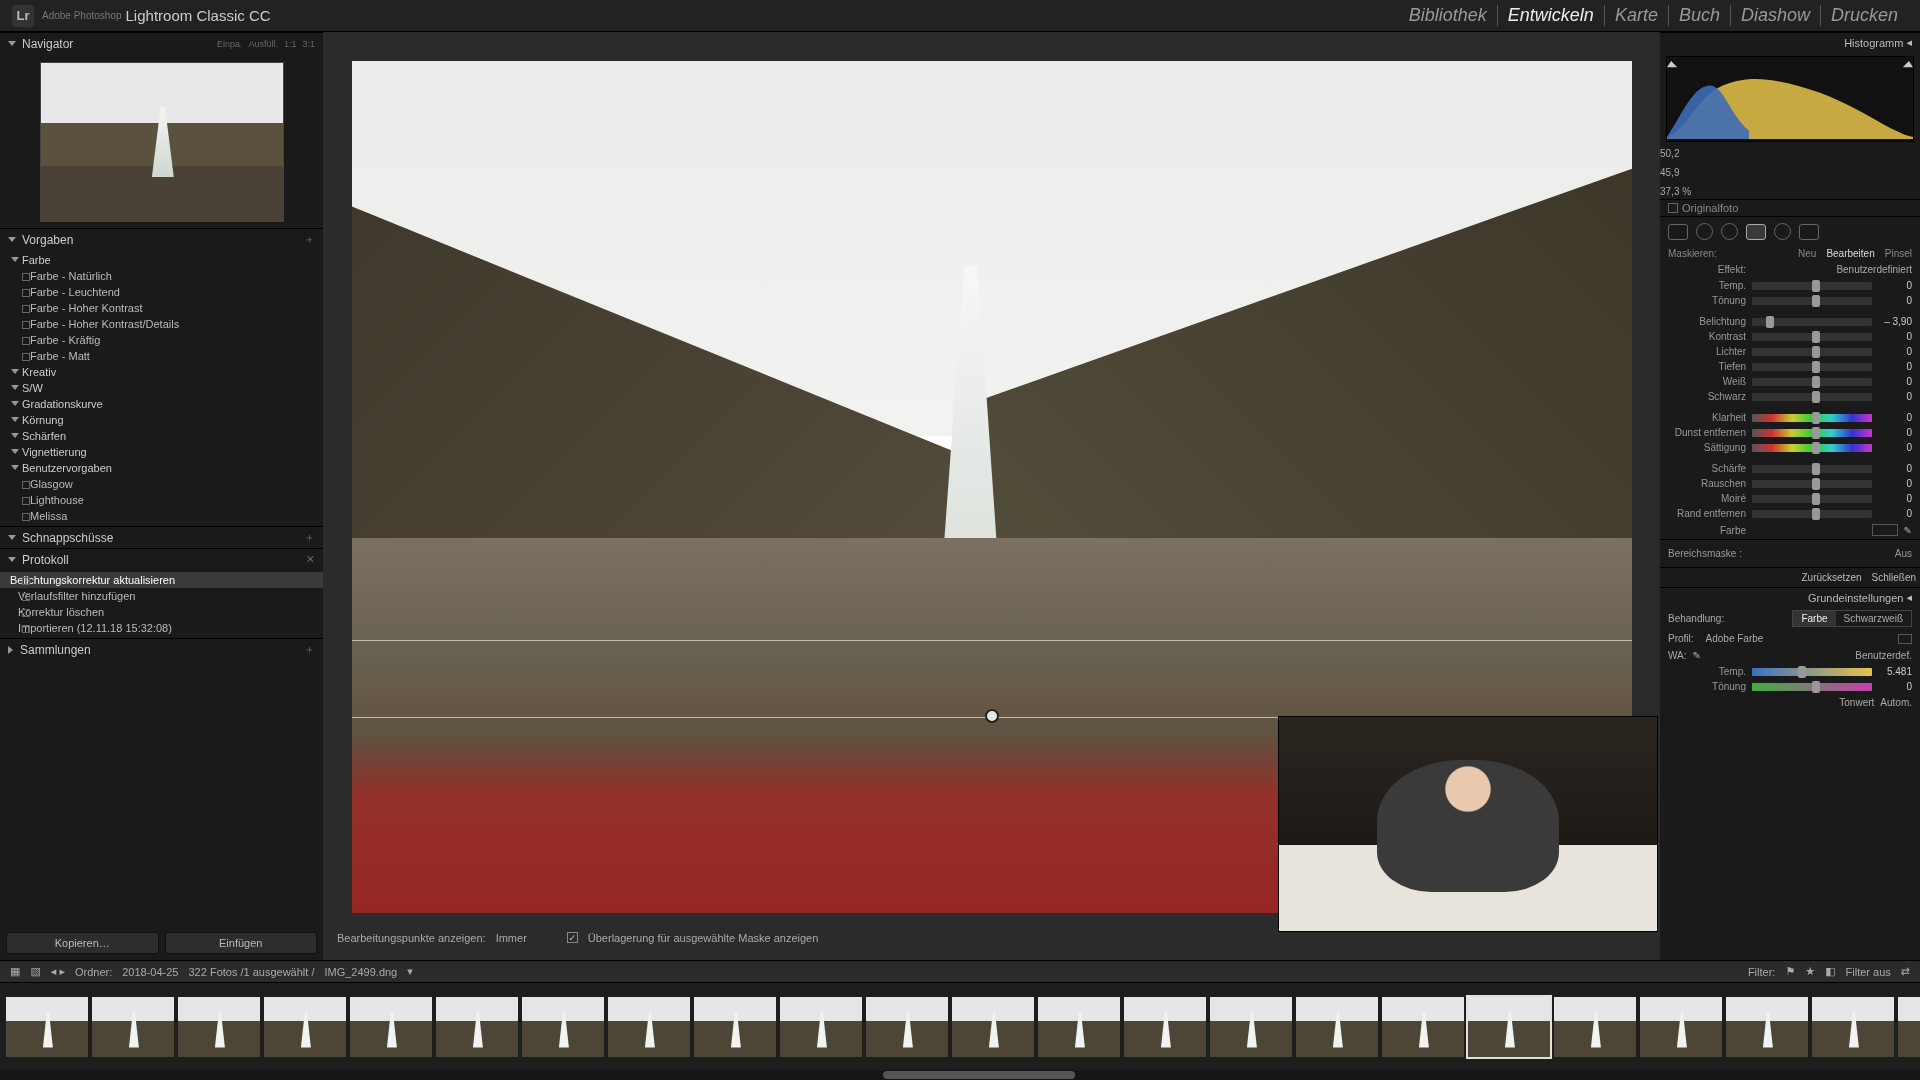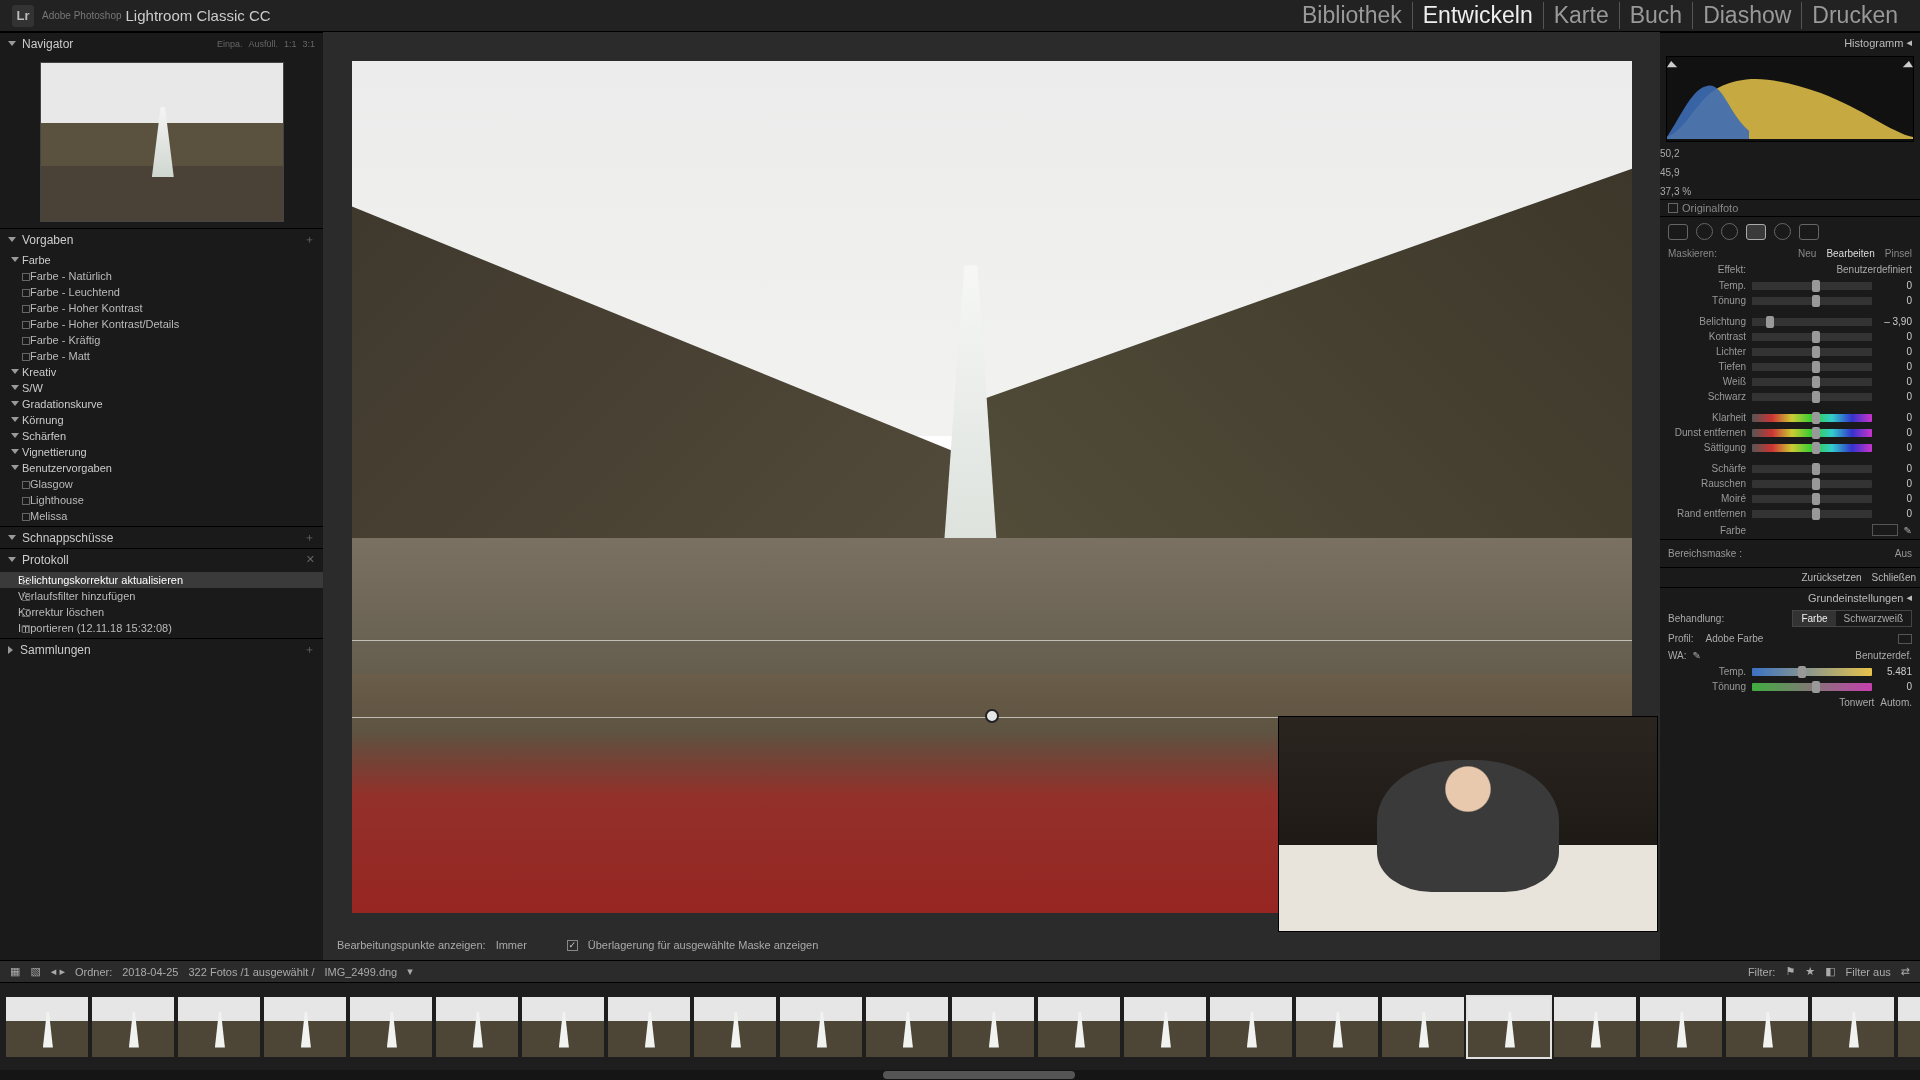--- a/index.html
+++ b/index.html
@@ -5,21 +5,21 @@
 * { margin:0; padding:0; box-sizing:border-box; font-family:Arial,Helvetica,sans-serif; -webkit-font-smoothing:antialiased; }
 html,body { width:1920px; height:1080px; background:#000; color:#b8b8b8; overflow:hidden; }
 .app { width:1920px; height:1080px; background:#1a1a1a; display:flex; flex-direction:column; }
 
 
 .topbar { height:32px; background:#222; display:flex; align-items:center; padding:0 12px; border-bottom:1px solid #000; }
 .logo { width:22px;height:22px;background:#333;color:#bbb;font-size:13px;font-weight:bold;display:flex;align-items:center;justify-content:center;border-radius:3px;margin-right:8px;}
 .app-sub { font-size:10px;color:#777;margin-right:4px;}
 .app-title{font-size:15px;color:#ccc;}
 .modules{margin-left:auto;display:flex;gap:0;}
-.module{font-size:23px;color:#999;padding:0 10px;cursor:pointer;}
+.module{font-size:18px;color:#999;padding:0 10px;cursor:pointer;font-style:italic;}
 .module.sep{border-right:1px solid #555;}
 .module.active{color:#eee;}
 
 
 .main{flex:1;display:flex;min-height:0;}
 
 
 .left{width:323px;background:#1a1a1a;display:flex;flex-direction:column;}
 .panel-head{height:22px;display:flex;align-items:center;padding:0 8px;font-size:12px;color:#ccc;cursor:pointer;border-top:1px solid #000;}
 .panel-head .plus{margin-left:auto;color:#666;font-size:11px;}
@@ -43,21 +43,21 @@
 .canvas{width:1280px;height:852px;background:#fff;position:relative;overflow:hidden;}
 .sky{position:absolute;inset:0;height:44%;background:linear-gradient(#ececec,#f2f2f0);}
 .hillL{position:absolute;left:-5%;top:14%;width:60%;height:60%;background:linear-gradient(135deg,#3d362b,#57503e);clip-path:polygon(0 0,90% 55%,100% 100%,0 100%);} 
 .hillR{position:absolute;right:-5%;top:10%;width:62%;height:62%;background:linear-gradient(225deg,#3b3529,#56503c);clip-path:polygon(10% 48%,100% 0,100% 100%,0 100%);} 
 .falls{position:absolute;left:46%;top:24%;width:60px;height:330px;background:linear-gradient(#f6f7f6,#d8ded8);clip-path:polygon(40% 0,62% 0,100% 100%,0 100%);filter:blur(.4px);} 
 .river{position:absolute;left:0;top:56%;width:100%;height:24%;background:linear-gradient(#7a7163,#5a5344);} 
 .rocks{position:absolute;left:0;top:72%;width:100%;height:28%;background:linear-gradient(#6a5d49,#3c342a);} 
 .mask{position:absolute;left:0;right:0;bottom:0;height:180px;background:linear-gradient(180deg,rgba(200,30,30,0) 0%,rgba(200,30,30,0.55) 35%,rgba(200,30,30,0.65) 100%);} 
 .grad-line{position:absolute;left:0;right:0;border-top:1px solid rgba(255,255,255,.6);} 
 .pin{position:absolute;width:14px;height:14px;border:2px solid #222;border-radius:50%;background:#e7e7e7;left:calc(50% - 7px);} 
-.toolbar-bot{height:26px;background:#2b2b2b;display:flex;align-items:center;padding:0 12px;font-size:11px;color:#aaa;gap:10px;}
+.toolbar-bot{height:26px;background:#2b2b2b;display:flex;align-items:flex-start;padding:0 12px;font-size:11px;color:#aaa;gap:10px;}
 .cb{width:11px;height:11px;border:1px solid #888;display:inline-flex;align-items:center;justify-content:center;font-size:9px;color:#ccc;}
 
 
 .right{width:260px;background:#1a1a1a;display:flex;flex-direction:column;font-size:11px;color:#aaa;}
 .rhead{height:20px;display:flex;align-items:center;justify-content:flex-end;padding:0 8px;color:#bbb;border-top:1px solid #000;}
 .histo{height:86px;margin:4px 6px;background:#111;position:relative;border:1px solid #000;}
 .histo svg{position:absolute;inset:0;}
 .hvals{display:flex;justify-content:flex-end;gap:8px;padding:2px 0;font-size:10px;color:#aaa;flex-direction:column;}
 .orig{display:flex;align-items:center;padding:2px 8px;color:#888;gap:4px;border-top:1px solid #000;border-bottom:1px solid #000;}
 .toolrow{display:flex;gap:8px;padding:6px 8px;align-items:center;}
@@ -160,32 +160,36 @@
           <span>Schnappschüsse</span>
           <span class="plus">＋</span>
       </div>
 
       <div class="panel-head">
         <span class="tri"></span>
           <span>Protokoll</span>
           <span class="plus">✕</span>
       </div>
       <div class="list" id="history-list">
-          <div class="li item sel" style="padding-left: 18px;">Belichtungskorrektur aktualisieren</div>
+          <div class="li item sel" style="padding-left: 10px;">Belichtungskorrektur aktualisieren</div>
           <div class="li item" style="padding-left: 18px;">Verlaufsfilter hinzufügen</div>
           <div class="li item" style="padding-left: 18px;">Korrektur löschen</div>
           <div class="li item" style="padding-left: 18px;">Importieren (12.11.18 15:32:08)</div>
         </div>
 
       <div class="panel-head">
         <span class="tri r"></span>
           <span>Sammlungen</span>
           <span class="plus">＋</span>
       </div>
 
+      <div class="btnrow">
+        <div class="lbtn">Kopieren…</div>
+        <div class="lbtn">Einfügen</div>
+      </div>
     </div>
 
     <div class="center">
       <div class="canvas-wrap">
         <div class="canvas">
           <div class="sky"></div>
             <div class="hillL"></div>
             <div class="hillR"></div>
           <div class="falls"></div>
             <div class="river"></div>

